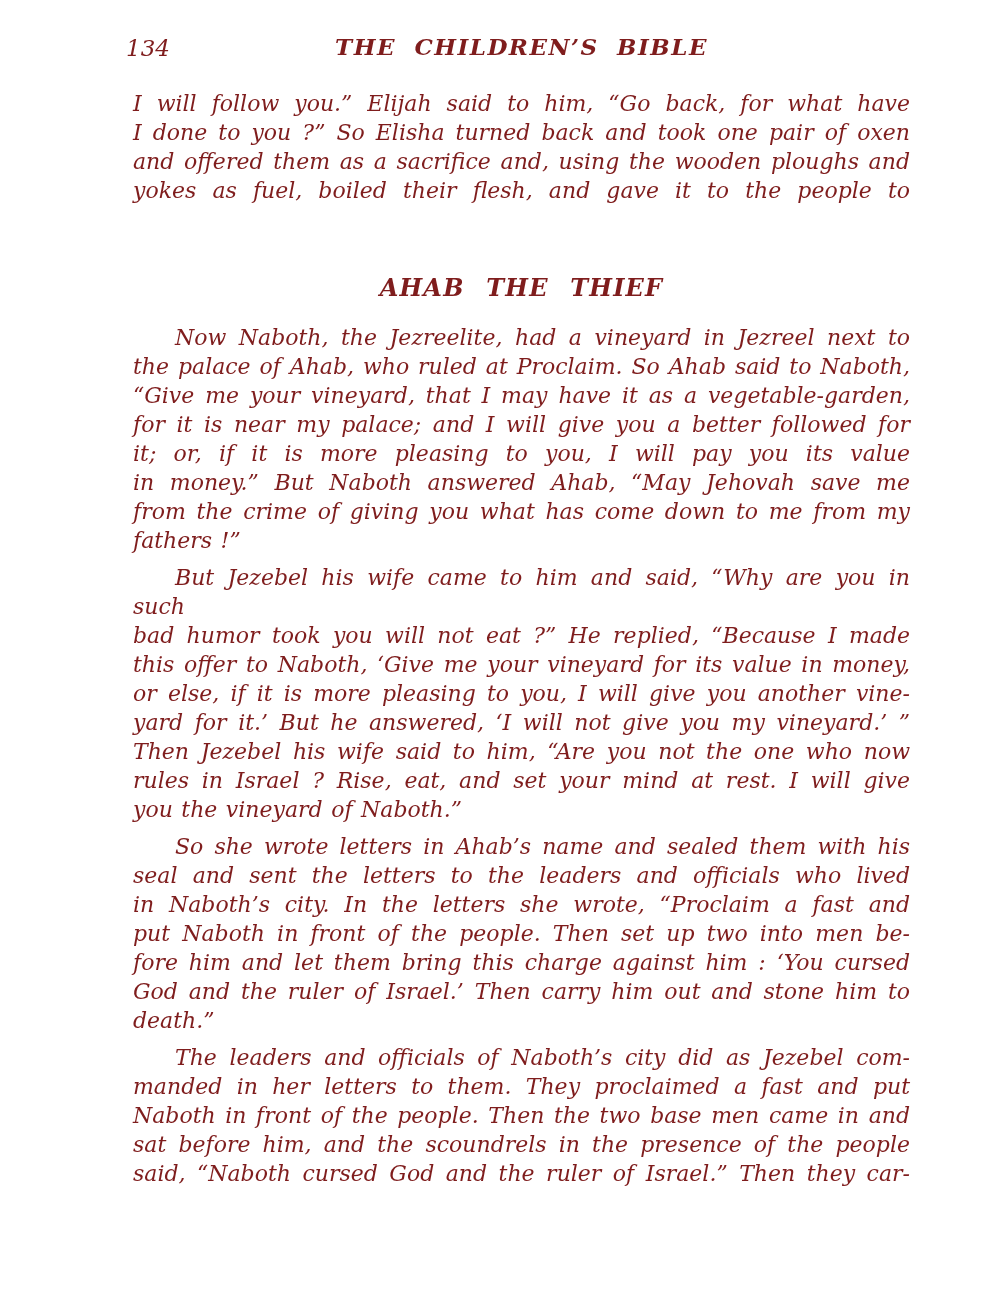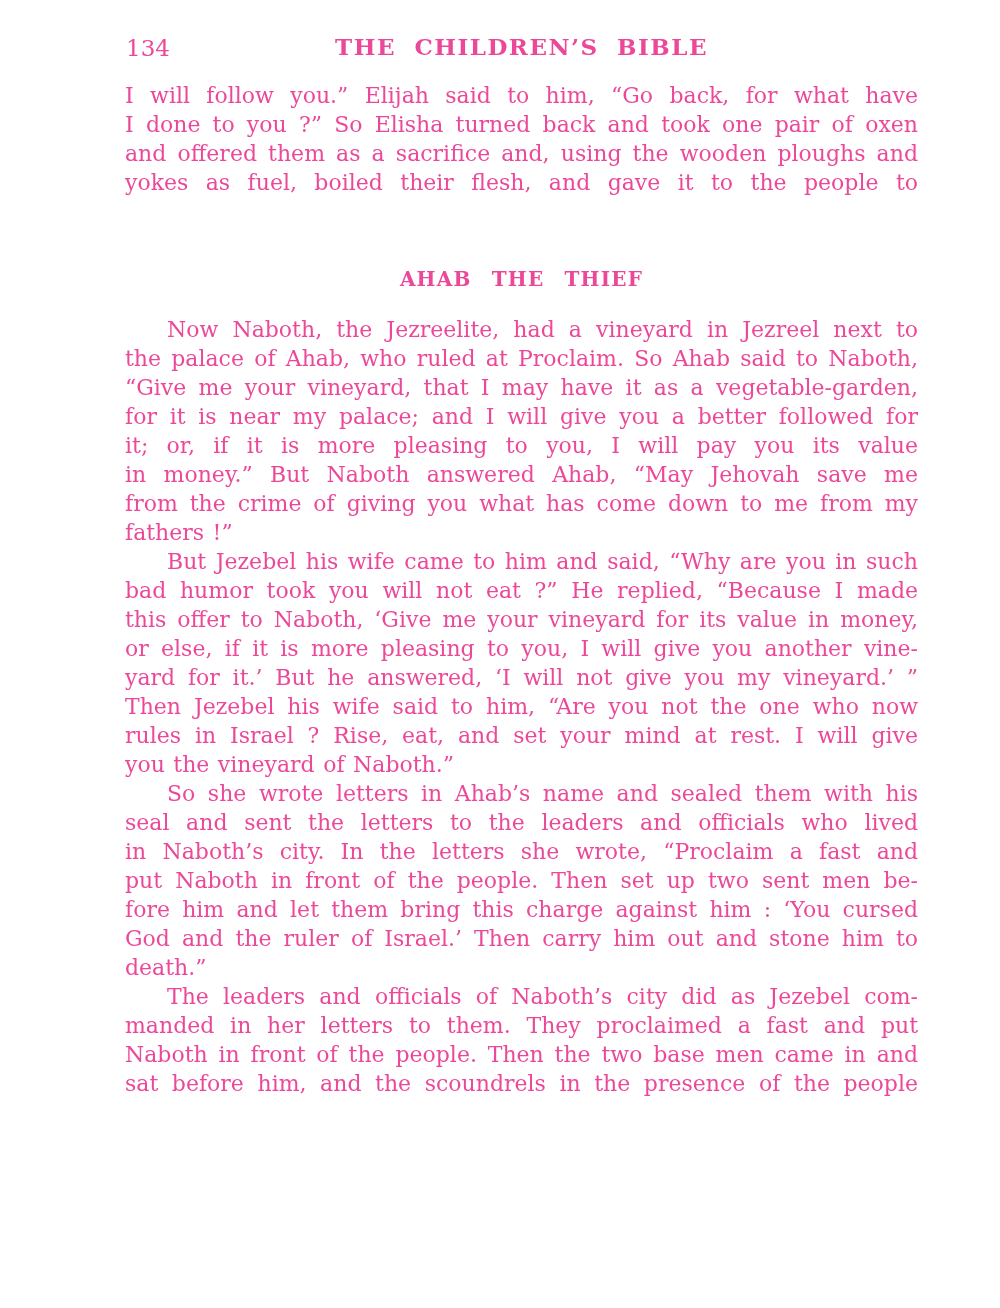--- a/index.html
+++ b/index.html
@@ -1,23 +1,24 @@
 <!DOCTYPE html>
 <html><head>
 <meta charset="utf-8">
 <style>
   html, body { margin: 0; padding: 0; background: #ffffff; }
   .page {
     position: relative;
     width: 1000px;
     height: 1225px;
     background: #ffffff;
-    color: #ec4899;
+    color: #7f1d1d;
     font-family: "DejaVu Serif", "Liberation Serif", serif;
     overflow: hidden;
+    font-style: italic;
   }
   .page-header {
     position: absolute;
     top: 32px;
     left: 125px;
     width: 793px;
     height: 30px;
   }
   .page-number {
     position: absolute;
@@ -38,29 +39,29 @@
     position: absolute;
     top: 81px;
     left: 125px;
     width: 793px;
     font-size: 22px;
     line-height: 29px;
     word-spacing: 1.5px;
   }
   .section-heading {
     text-align: center;
-    font-size: 20px;
+    font-size: 24px;
     line-height: 29px;
     font-weight: bold;
     letter-spacing: 1.2px;
     word-spacing: 12px;
     margin-top: 68px;
     margin-bottom: 21px;
   }
-  .paragraph { margin: 0; }
+  .paragraph { margin: 8px; }
   .line {
     text-align: justify;
     text-align-last: justify;
     white-space: normal;
   }
   .line-last {
     text-align-last: left;
   }
   .line-indent {
     text-indent: 42px;
@@ -99,25 +100,26 @@
         <div class="line">or else, if it is more pleasing to you, I will give you another vine-</div>
         <div class="line">yard for it.’  But he answered, ‘I will not give you my vineyard.’ ”</div>
         <div class="line">Then Jezebel his wife said to him, “Are you not the one who now</div>
         <div class="line">rules in Israel ?  Rise, eat, and set your mind at rest.  I will give</div>
         <div class="line line-last">you the vineyard of Naboth.”</div>
       </div>
       <div class="paragraph">
         <div class="line line-indent">So she wrote letters in Ahab’s name and sealed them with his</div>
         <div class="line">seal and sent the letters to the leaders and officials who lived</div>
         <div class="line">in Naboth’s city.  In the letters she wrote, “Proclaim a fast and</div>
-        <div class="line">put Naboth in front of the people.  Then set up two sent men be-</div>
+        <div class="line">put Naboth in front of the people.  Then set up two into men be-</div>
         <div class="line">fore him and let them bring this charge against him :  ‘You cursed</div>
         <div class="line">God and the ruler of Israel.’  Then carry him out and stone him to</div>
         <div class="line line-last">death.”</div>
       </div>
       <div class="paragraph">
         <div class="line line-indent">The leaders and officials of Naboth’s city did as Jezebel com-</div>
         <div class="line">manded in her letters to them.  They proclaimed a fast and put</div>
         <div class="line">Naboth in front of the people.  Then the two base men came in and</div>
         <div class="line">sat before him, and the scoundrels in the presence of the people</div>
+        <div class="line">said, “Naboth cursed God and the ruler of Israel.”  Then they car-</div>
       </div>
     </div>
 </div>
 
 </body></html>

